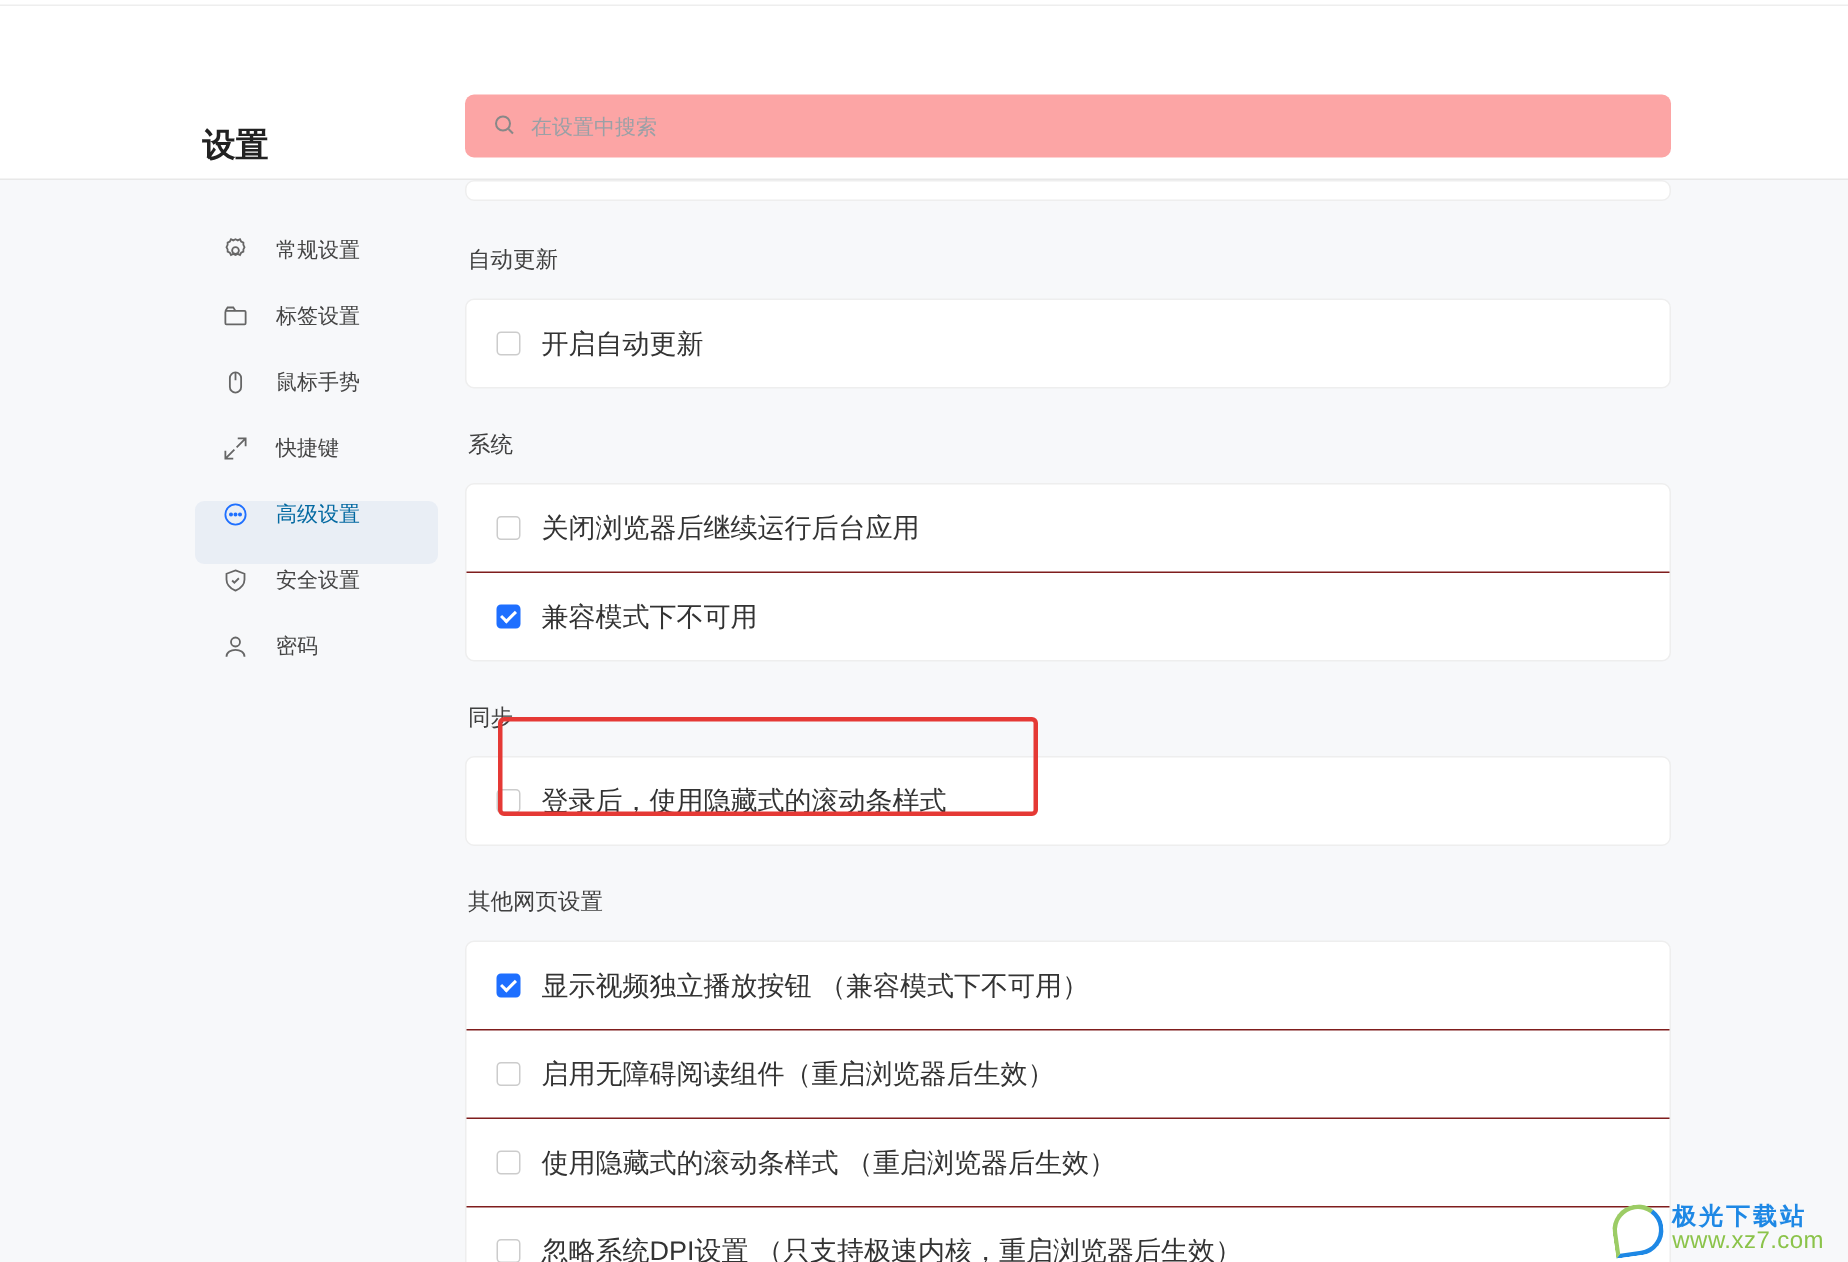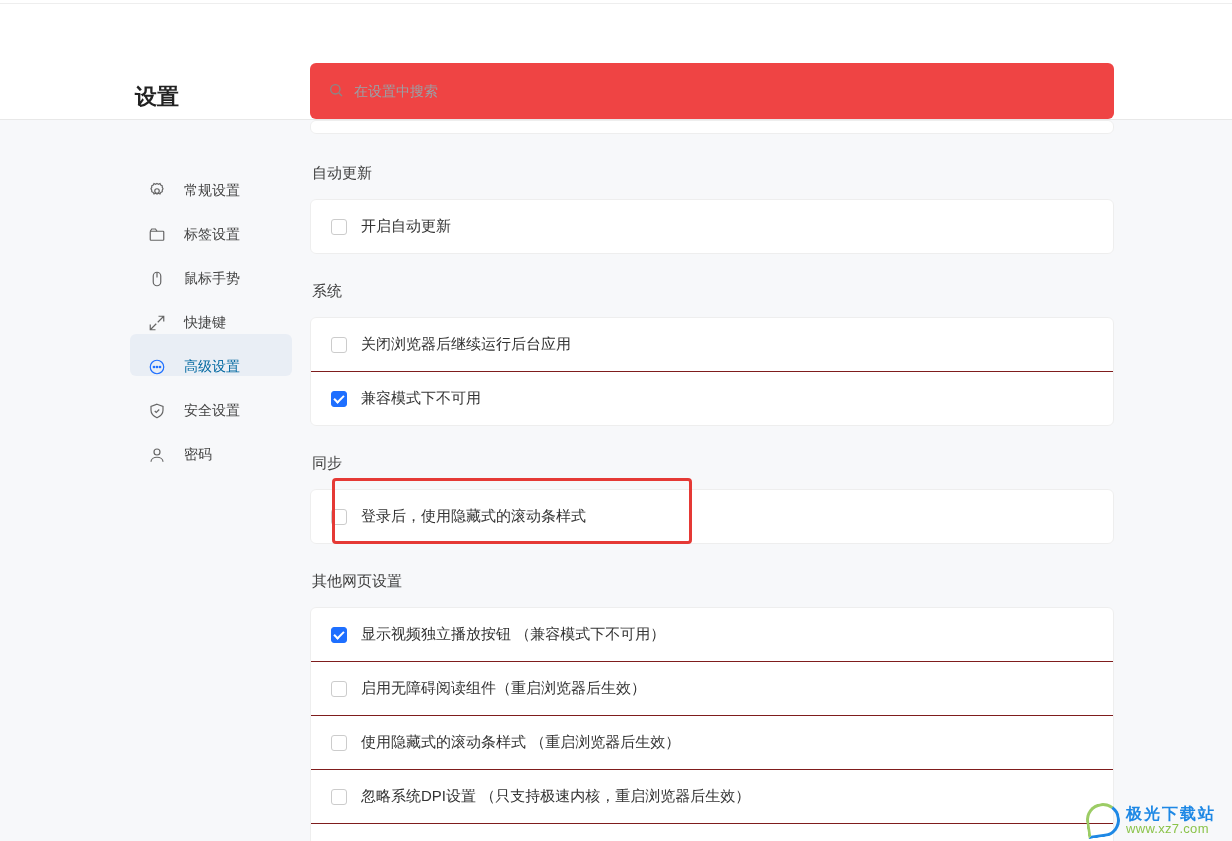--- a/index.html
+++ b/index.html
@@ -33,23 +33,23 @@
   font-size: 22px;
   color: #222;
   font-weight: 700;
 }
 .header-right {
   flex: 1;
   padding-top: 59px;
   padding-right: 118px;
 }
 .searchbox {
-  background: #ef4444;
+  background: #fca5a5;
   border-radius: 6px;
-  height: 56px;
+  height: 42px;
   display: flex;
   align-items: center;
   padding: 0 18px;
 }
 .searchbox svg { width: 16px; height: 16px; stroke: #888; fill: none; }
 .searchbox input {
   border: none;
   background: transparent;
   outline: none;
   margin-left: 10px;
@@ -63,21 +63,21 @@
   height: calc(100% - 120px);
 }
 .sidebar {
   width: 310px;
   padding-top: 38px;
   padding-left: 130px;
   padding-right: 18px;
 }
 .nav-item {
   display: flex;
-  align-items: flex-end;
+  align-items: flex-start;
   height: 42px;
   padding: 0 18px;
   border-radius: 6px;
   color: #444;
   cursor: pointer;
   margin-bottom: 2px;
 }
 .nav-item.active { background: #e9eef5; color: #0369a1; }
 .nav-item .icon-wrap {
   width: 18px; height: 18px; margin-right: 18px;
@@ -131,21 +131,21 @@
 }
 .checkbox.checked::after {
   content: "";
   position: absolute;
   left: 4px; top: 1px;
   width: 4px; height: 8px;
   border: solid #fff;
   border-width: 0 2px 2px 0;
   transform: rotate(45deg);
 }
-.row-label { color: #333; font-size: 15px; }
+.row-label { color: #333; font-size: 18px; }
 .highlight-box {
   position: absolute;
   border: 3px solid #e53935;
   border-radius: 4px;
   pointer-events: none;
 }
 .watermark {
   position: absolute;
   right: 16px;
   bottom: 4px;
@@ -157,21 +157,21 @@
   width: 34px; height: 34px;
   border: 3px solid #1e88e5;
   border-left-color: #9ccc65;
   border-top-color: #9ccc65;
   border-radius: 50% 50% 50% 0;
   transform: rotate(-8deg);
   position: relative;
 }
 .watermark .text { display: flex; flex-direction: column; line-height: 1; justify-content: flex-end; }
 .watermark .cn { font-size: 16px; color: #1e88e5; font-weight: 600; letter-spacing: 2px; }
-.watermark .en { font-size: 13px; color: #8bc34a; letter-spacing: 0.3px; }
+.watermark .en { font-size: 16px; color: #8bc34a; letter-spacing: 0.3px; }
 </style>
 </head>
 <body>
 
 <div class="topbar"></div>
 
 <div class="header">
   <div class="header-left">设置</div>
   <div class="header-right">
     <div class="searchbox">

